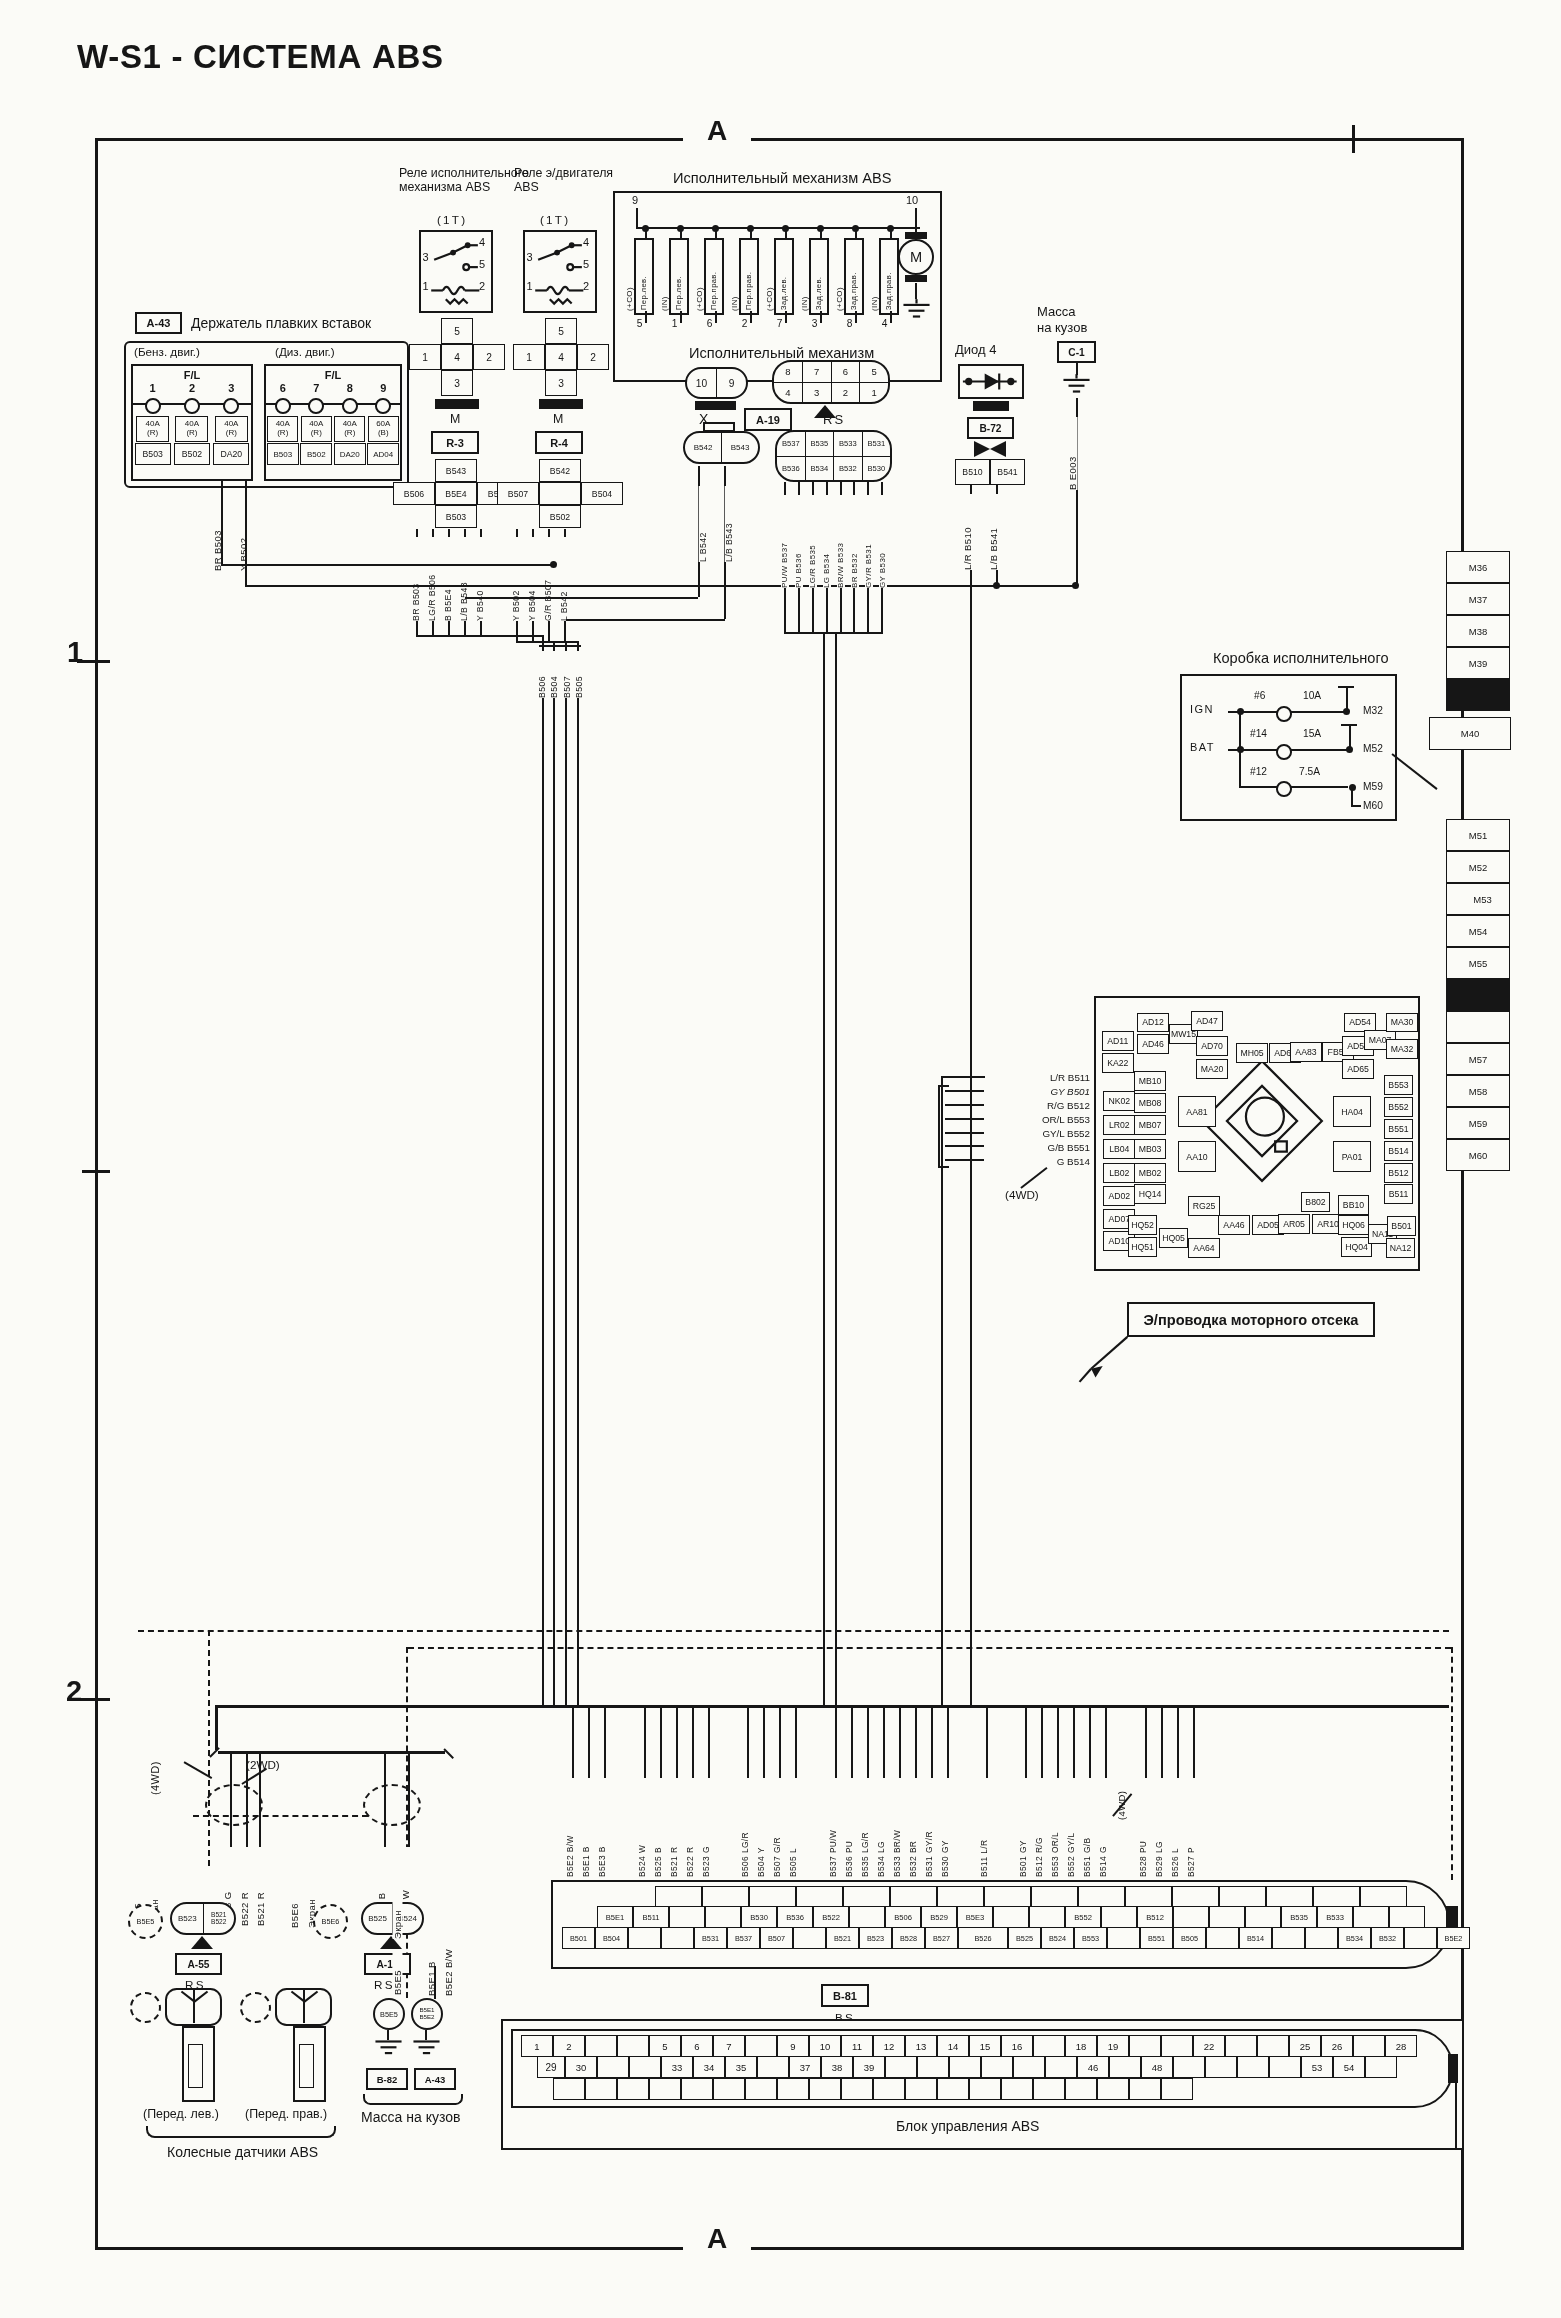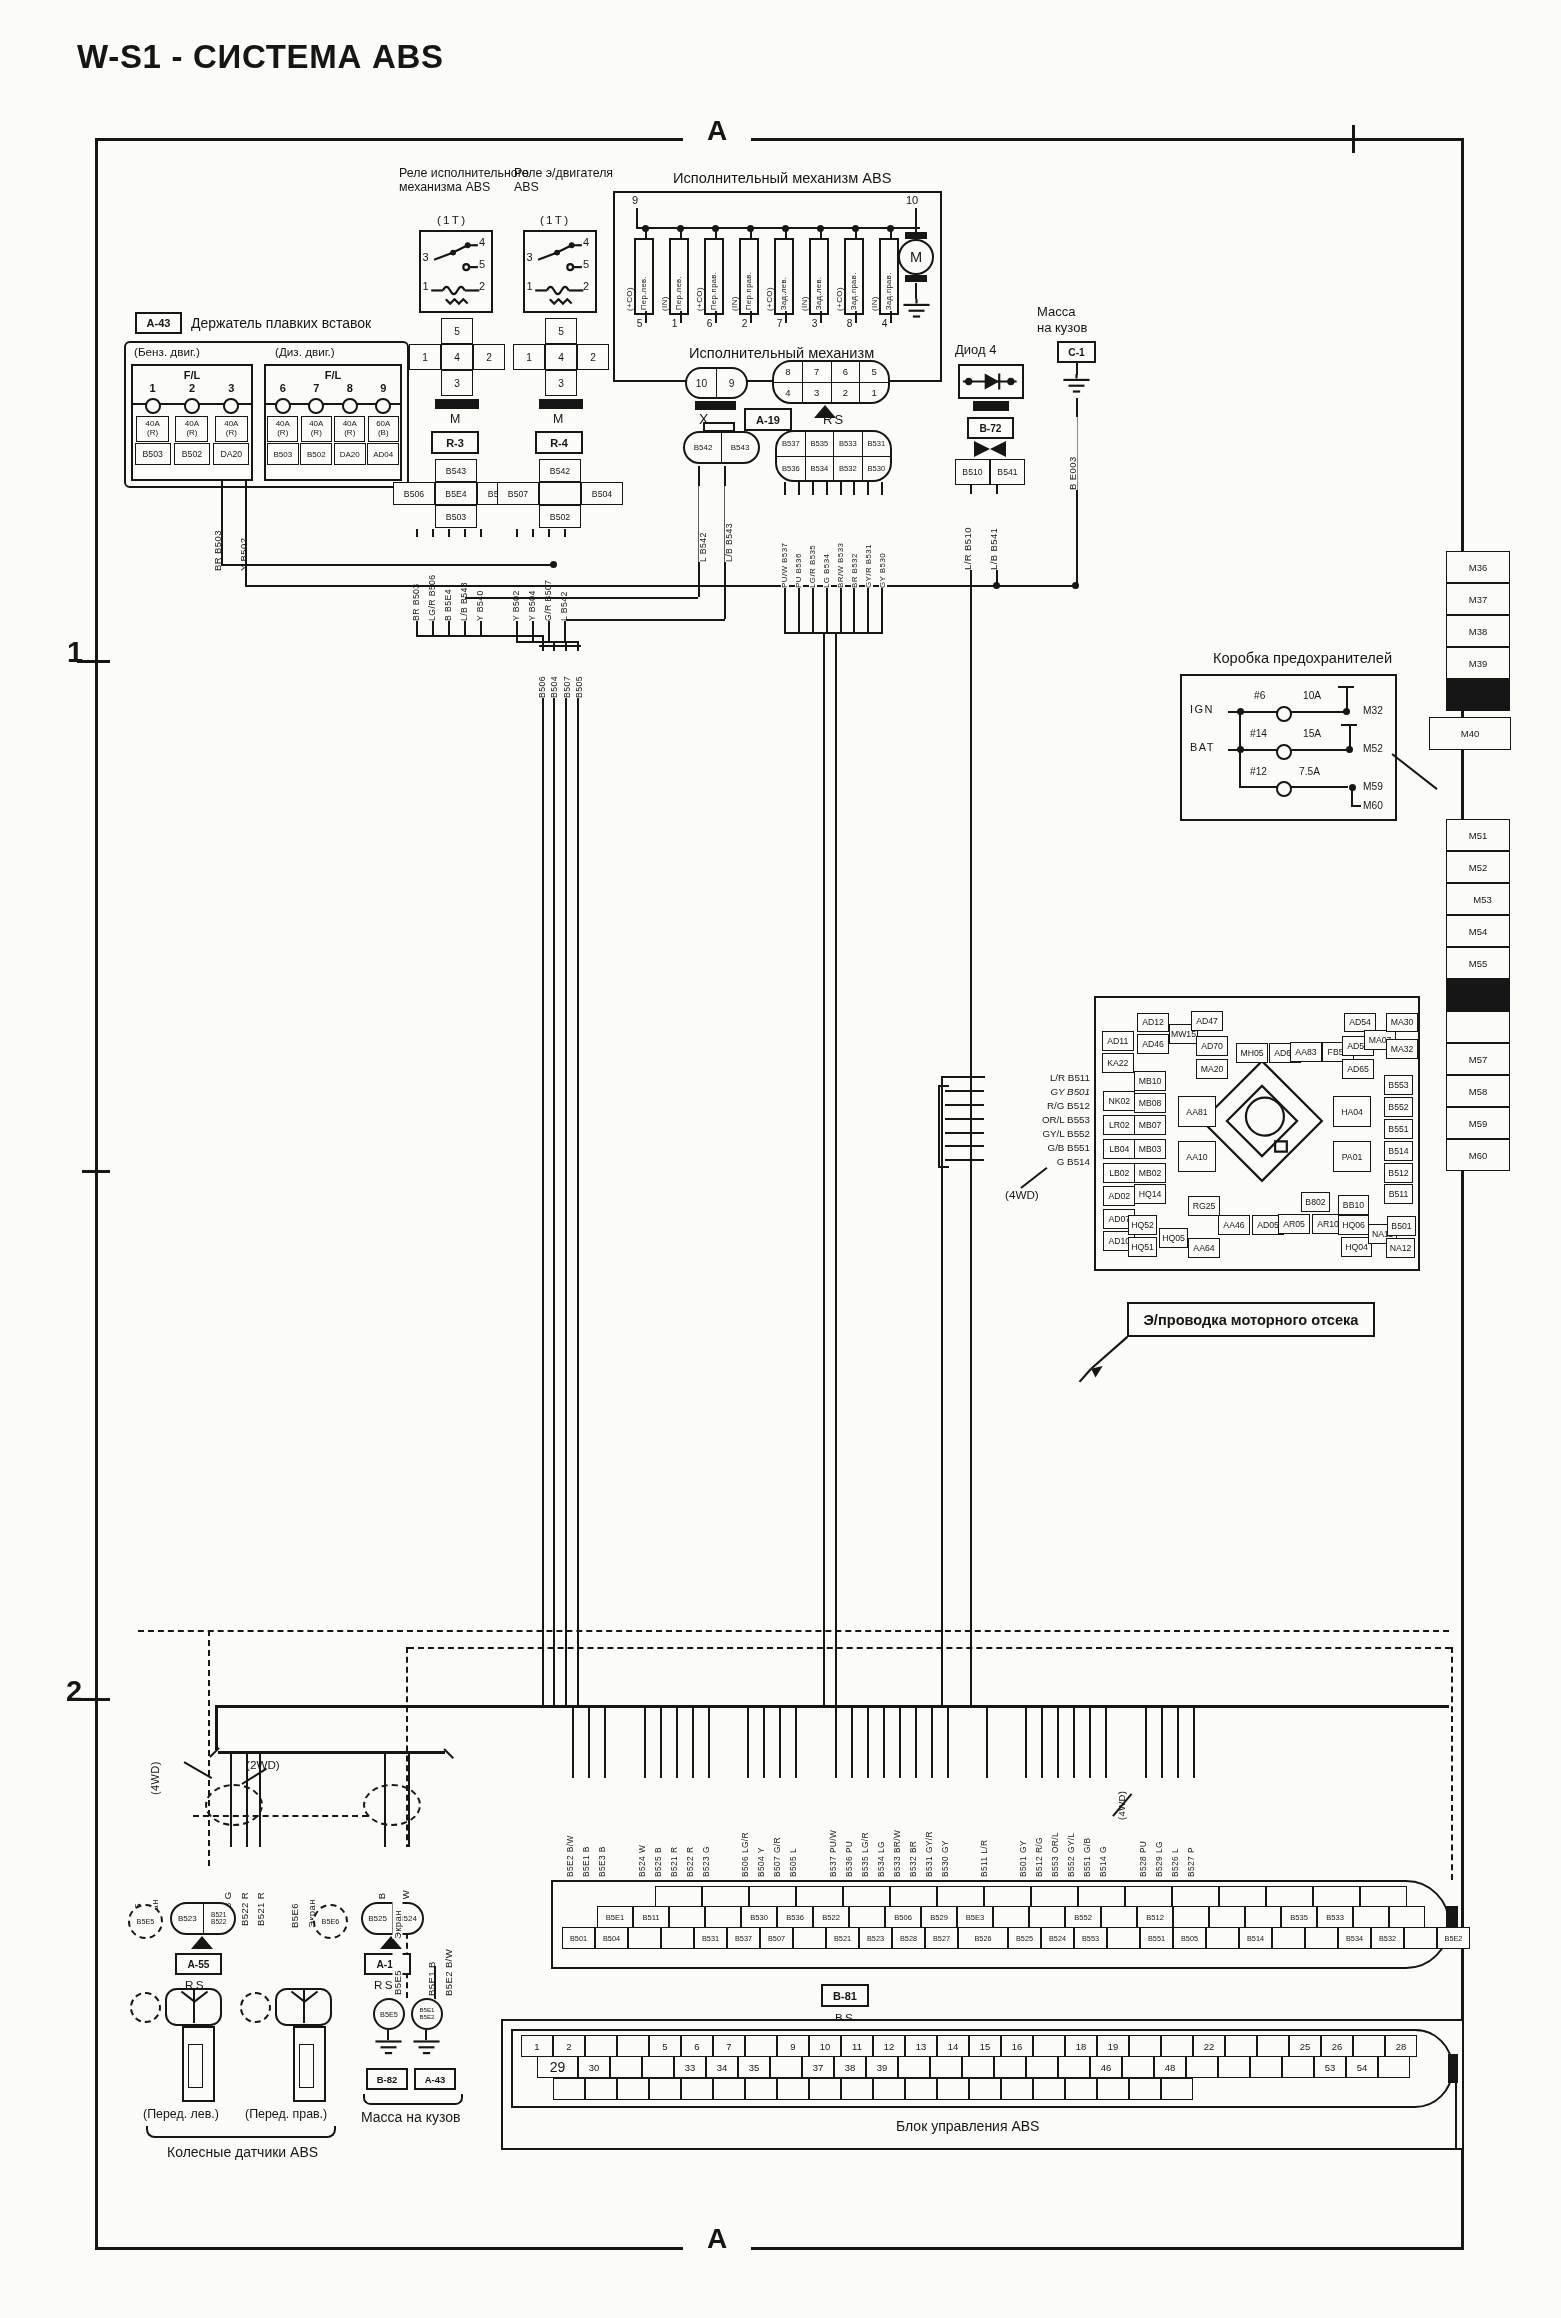--- a/index.html
+++ b/index.html
@@ -537,21 +537,21 @@
   <svg width="29" height="22" style="left:1062px;top:374px;" viewBox="0 0 40 30">
     <line class="stk" x1="20" y1="0" x2="20" y2="6"></line>
       <line class="stk" x1="2" y1="8" x2="38" y2="8"></line>
     <line class="stk" x1="9" y1="16" x2="31" y2="16"></line>
       <line class="stk" x1="15" y1="24" x2="25" y2="24"></line>
   </svg>
   <div class="w" style="left:1076px;top:398px;width:2.2px;height:187px;"></div>
   <div class="vt abs" style="left:1068px;top:417px;height:73px;">B E003</div>
   <div class="dot" style="left:1072px;top:582px;"></div>
 
-  <div class="lbl" style="left:1213px;top:650px;font-size:14.6px;">Коробка предохранителей</div>
+  <div class="lbl" style="left:1213px;top:650px;font-size:14.6px;">Коробка исполнительного</div>
   <div class="bx" style="left:1180px;top:674px;width:217px;height:147px;"></div>
   <div class="lbl" style="left:1190px;top:703px;font-size:11px;letter-spacing:1.5px;">IGN</div>
   <div class="lbl" style="left:1190px;top:741px;font-size:11px;letter-spacing:1.5px;">BAT</div>
   <div class="w" style="left:1228px;top:711px;width:121px;height:2.2px;"></div>
   <div class="w" style="left:1228px;top:749px;width:121px;height:2.2px;"></div>
   <div class="w" style="left:1239px;top:786px;width:109px;height:2.2px;"></div>
   <div class="w" style="left:1239px;top:711px;width:2.2px;height:77px;"></div>
   <div class="dot" style="left:1237px;top:708px;"></div>
   <div class="dot" style="left:1237px;top:746px;"></div>
   <div class="lbl" style="left:1254px;top:690px;font-size:10.2px;">#6</div>
@@ -1028,21 +1028,21 @@
       <span class="cell" style="width:32px;height:22px;font-size:9.5px;"></span>
       <span class="cell" style="width:32px;height:22px;font-size:9.5px;">22</span>
       <span class="cell" style="width:32px;height:22px;font-size:9.5px;"></span>
       <span class="cell" style="width:32px;height:22px;font-size:9.5px;"></span>
       <span class="cell" style="width:32px;height:22px;font-size:9.5px;">25</span>
       <span class="cell" style="width:32px;height:22px;font-size:9.5px;">26</span>
       <span class="cell" style="width:32px;height:22px;font-size:9.5px;"></span>
       <span class="cell" style="width:32px;height:22px;font-size:9.5px;">28</span>
   </div>
   <div class="cellrow" style="left:537px;top:2056px;">
-    <span class="cell" style="width:41px;height:22px;font-size:14px;">29</span>
+    <span class="cell" style="width:28px;height:22px;font-size:10px;">29</span>
       <span class="cell" style="width:32px;height:22px;font-size:9.5px;">30</span>
       <span class="cell" style="width:32px;height:22px;font-size:9.5px;"></span>
       <span class="cell" style="width:32px;height:22px;font-size:9.5px;"></span>
       <span class="cell" style="width:32px;height:22px;font-size:9.5px;">33</span>
       <span class="cell" style="width:32px;height:22px;font-size:9.5px;">34</span>
       <span class="cell" style="width:32px;height:22px;font-size:9.5px;">35</span>
       <span class="cell" style="width:32px;height:22px;font-size:9.5px;"></span>
       <span class="cell" style="width:32px;height:22px;font-size:9.5px;">37</span>
       <span class="cell" style="width:32px;height:22px;font-size:9.5px;">38</span>
       <span class="cell" style="width:32px;height:22px;font-size:9.5px;">39</span>

